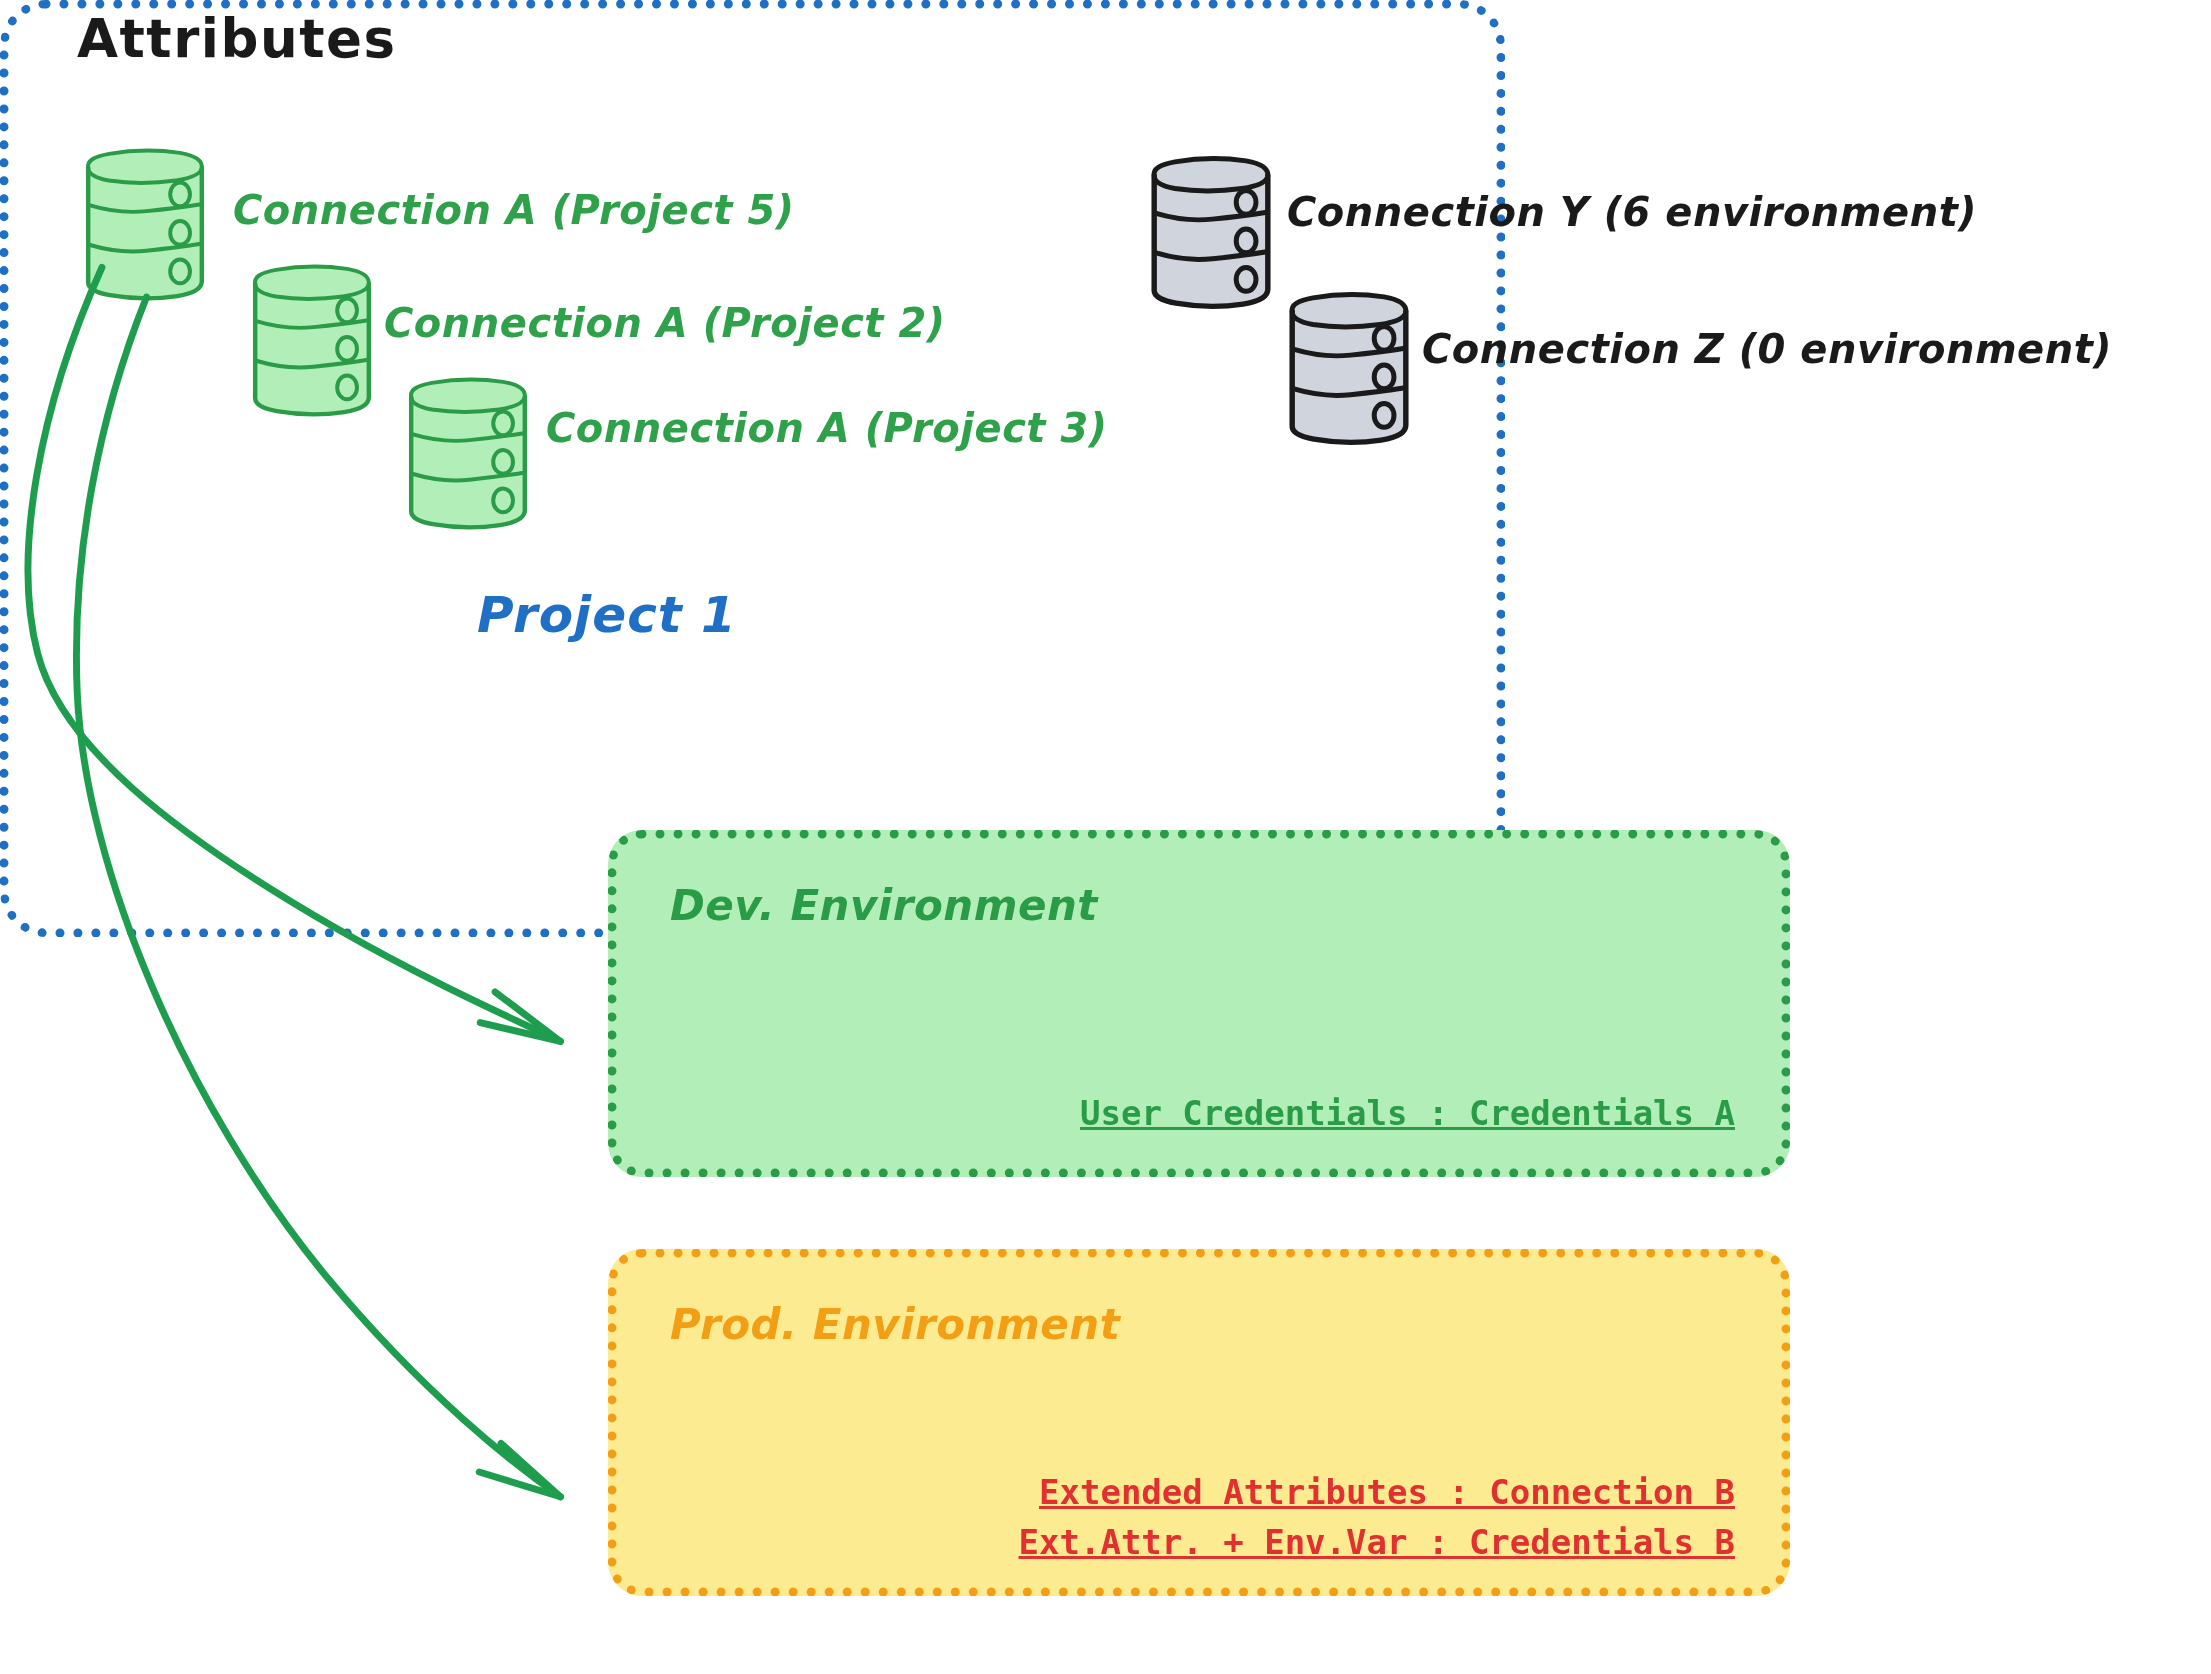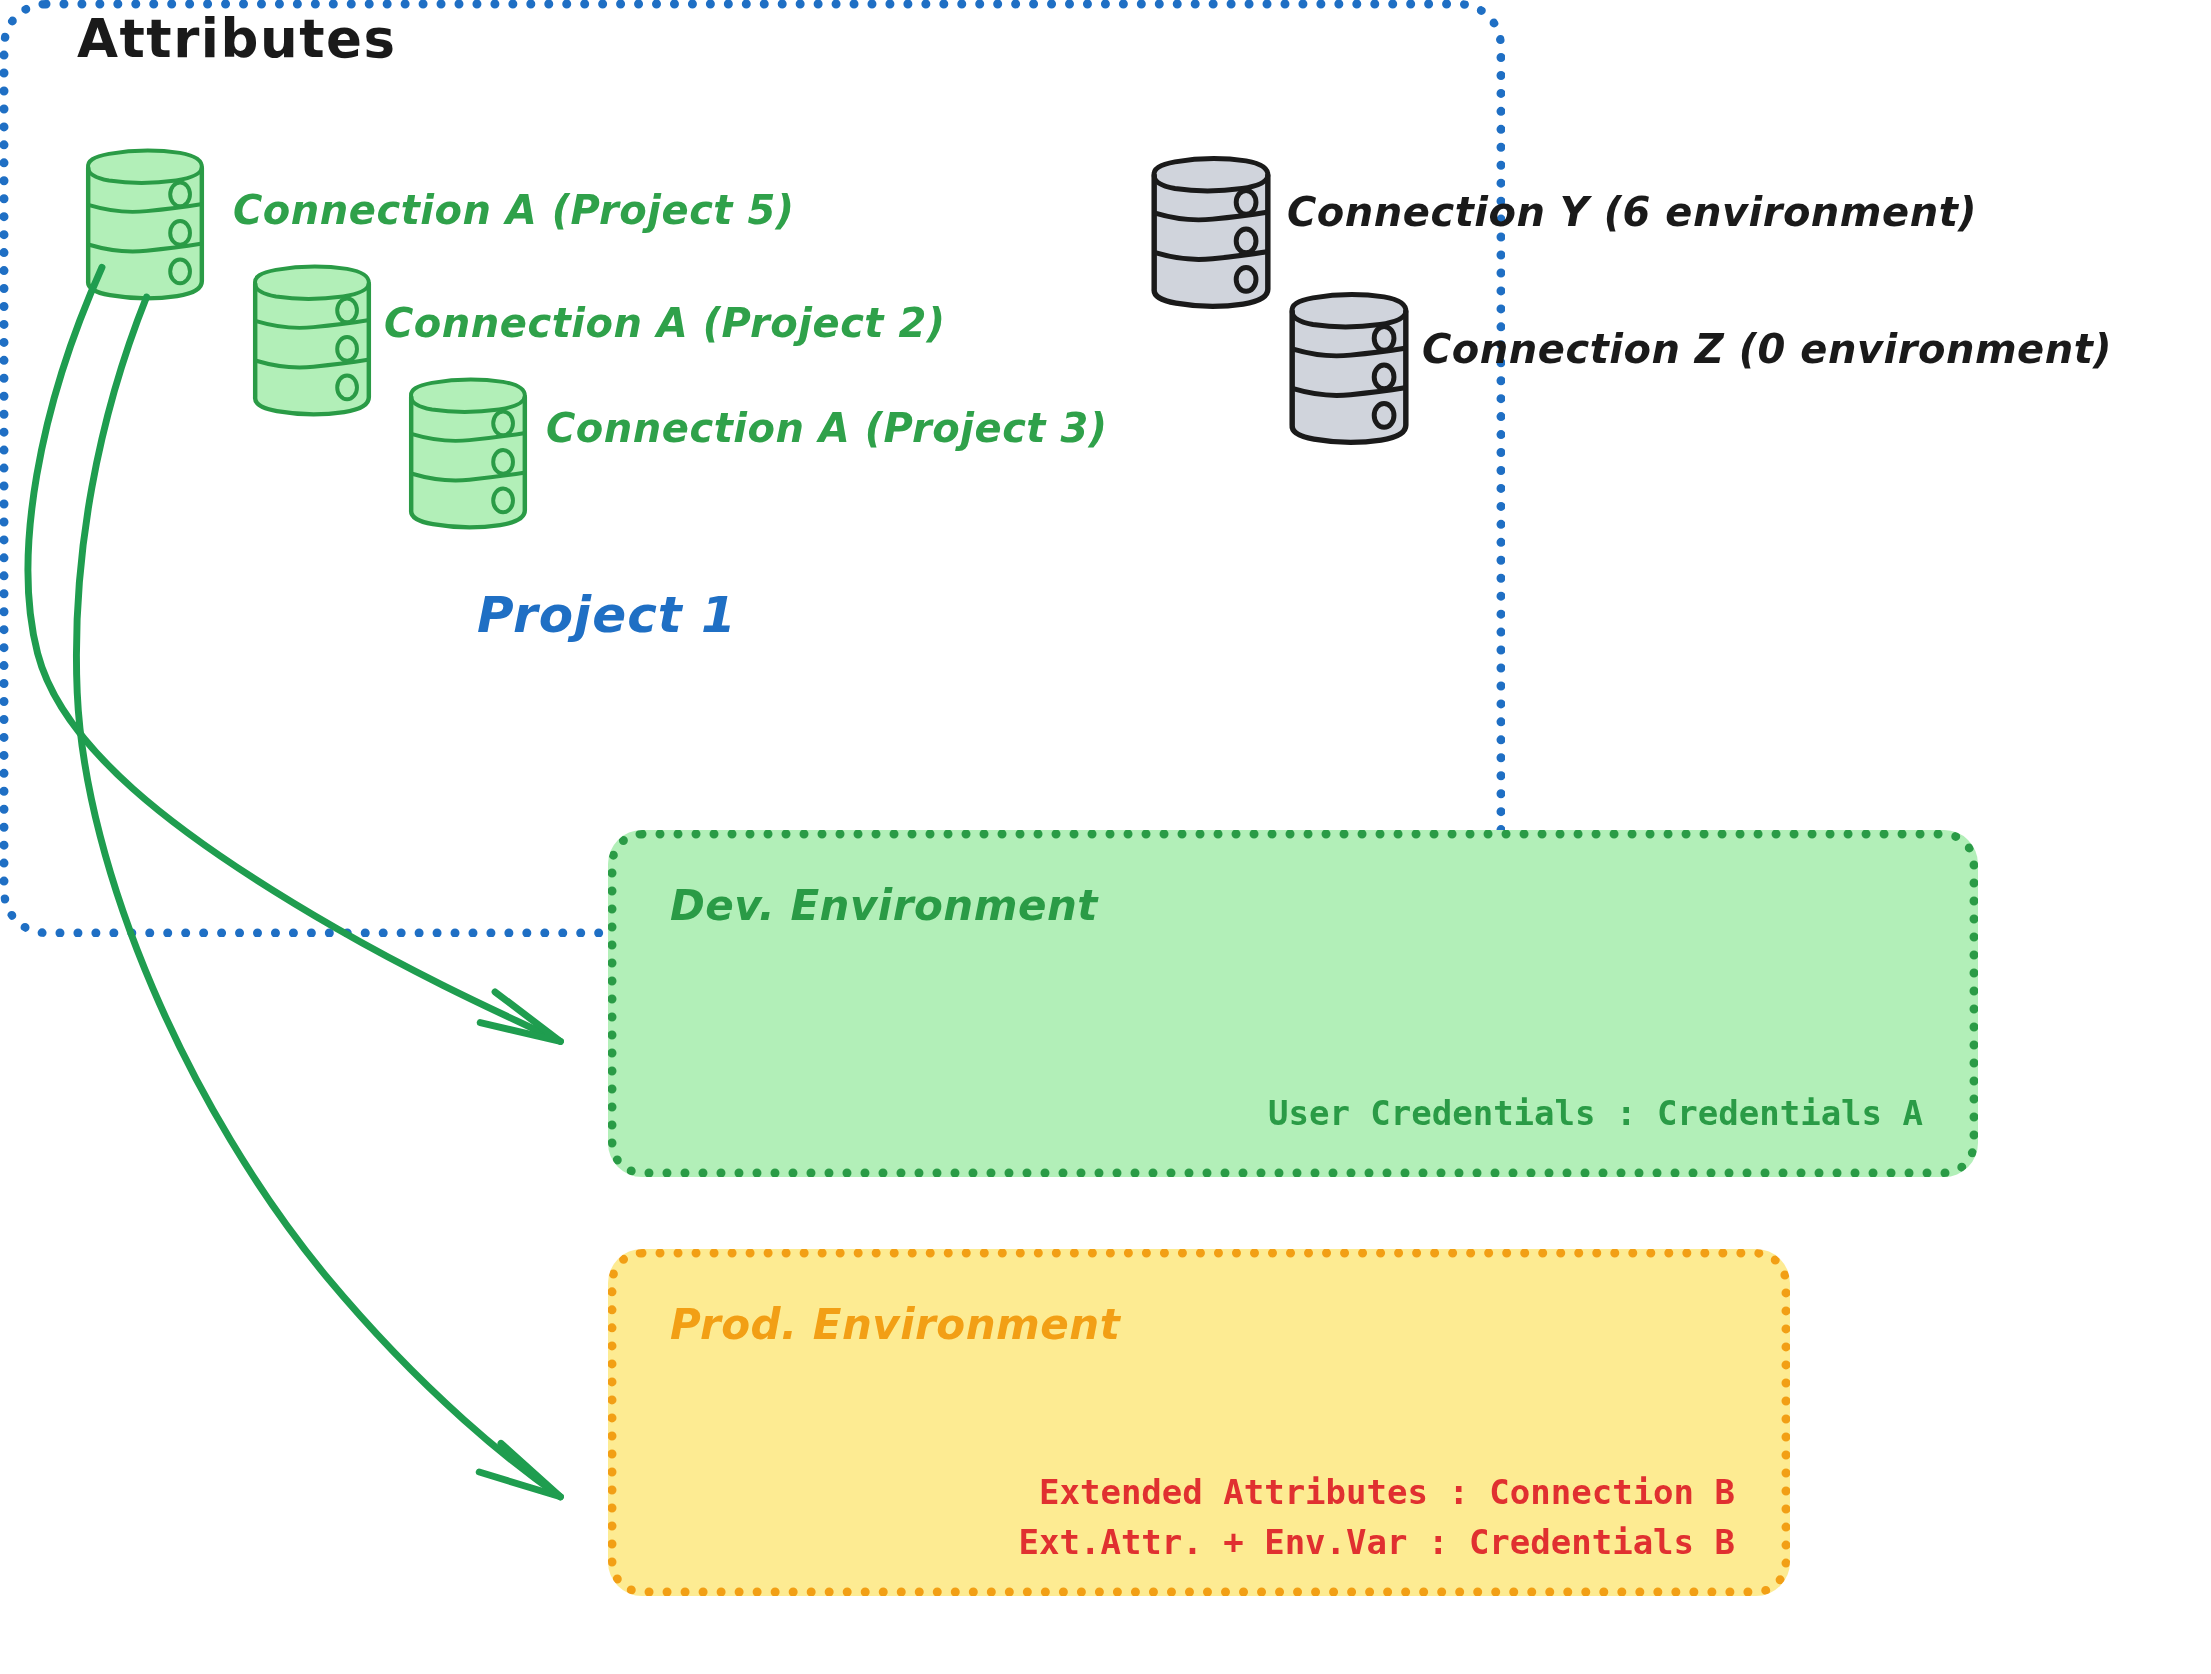--- a/index.html
+++ b/index.html
@@ -73,21 +73,21 @@
     top: 726px;
     width: 1505px;
     height: 937px;
     border: 9px dotted #1f6fc4;
     border-radius: 46px;
     box-sizing: border-box;
   }
   #dev-box {
     left: 608px;
     top: 830px;
-    width: 1370px;
+    width: 1182px;
     height: 347px;
     background: #b2efb8;
     border: 9px dotted #2a9b46;
   }
   #prod-box {
     left: 608px;
     top: 1249px;
     width: 1182px;
     height: 347px;
     background: #fdeb92;
@@ -109,20 +109,21 @@
   .env-rows {
     position: absolute;
     right: 46px;
     bottom: 26px;
     text-align: right;
     font-family: "DejaVu Sans Mono", monospace;
     font-weight: 700;
     font-size: 34px;
     line-height: 1.45;
     white-space: nowrap;
+    text-decoration: underline;
   }
   #dev-rows { color: #2a9b46; bottom: 30px; }
   #prod-rows { color: #e03030; bottom: 20px; }
 
   
   #arrows {
     position: absolute;
     left: 0;
     top: 0;
     width: 2212px;

